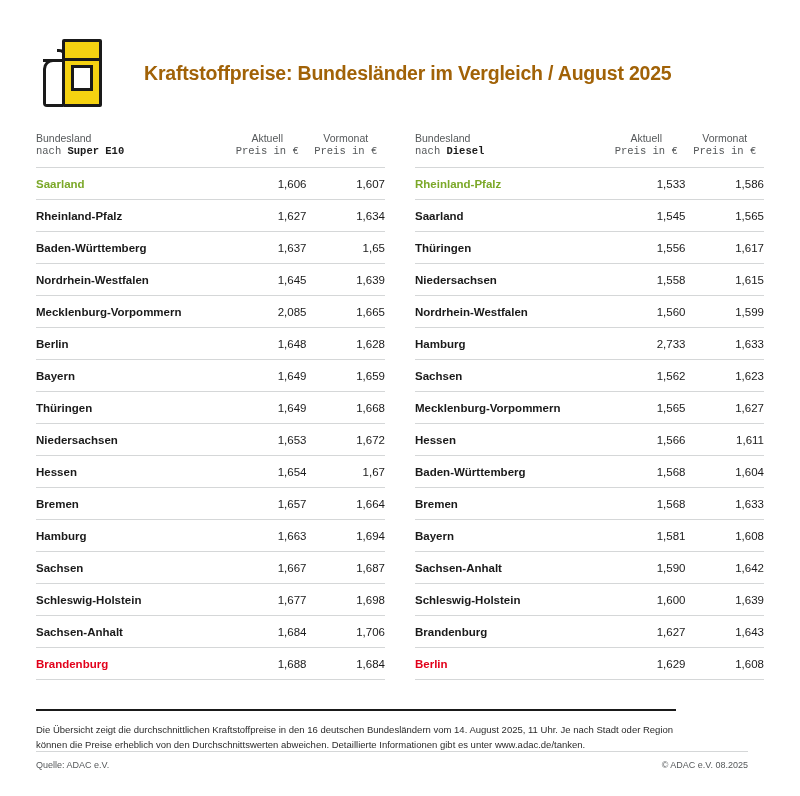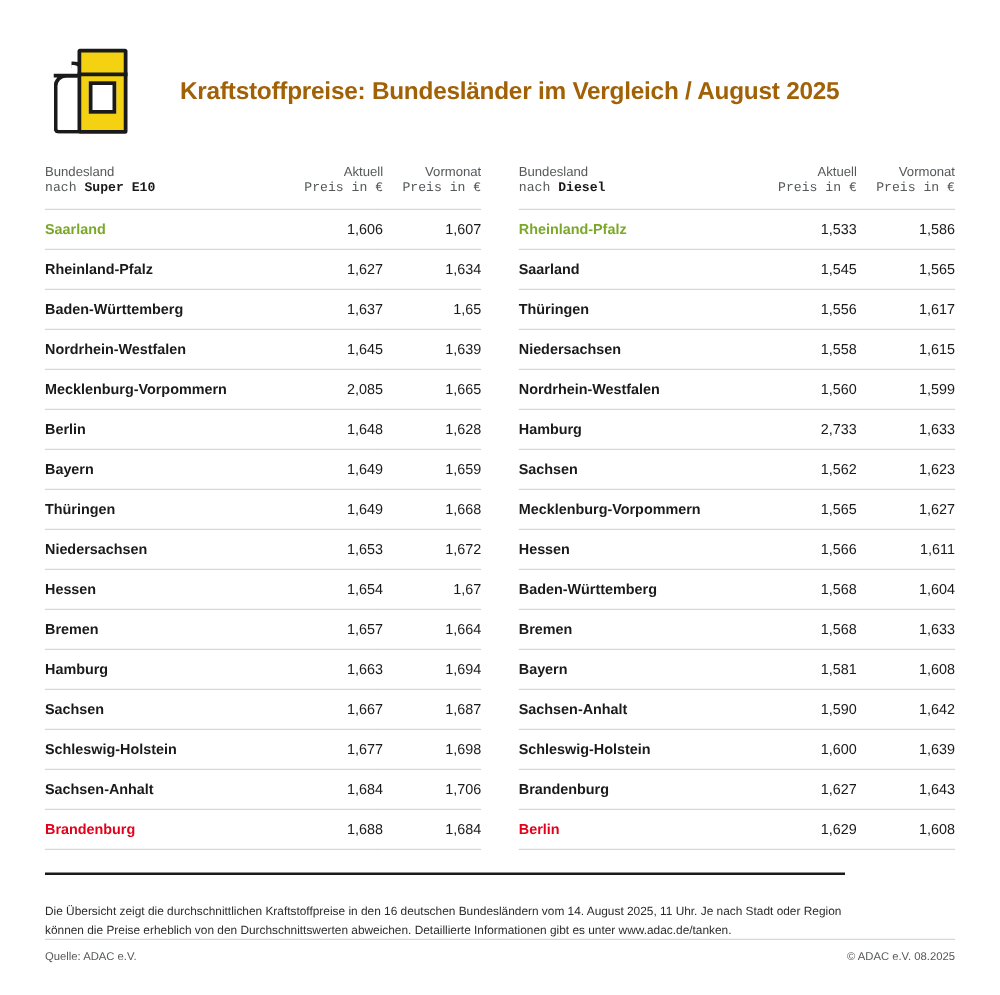--- a/index.html
+++ b/index.html
@@ -121,21 +121,20 @@
     border-collapse: collapse;
     table-layout: fixed;
   }
   thead th {
     font-weight: normal;
     font-size: 10.5px;
     color: #55585a;
     vertical-align: bottom;
     padding: 0 0 9px 0;
     line-height: 13px;
-    text-align: right;
   }
   thead th.land {
     text-align: left;
   }
   thead th .l1 { display: block; }
   thead th .l2 { display: block; font-family: Liberation Mono, monospace; }
   thead th.land .l2 b { color: #1a1a1a; font-weight: bold; }
   col.c-land { width: 55%; }
   col.c-akt  { width: 22.5%; }
   col.c-vor  { width: 22.5%; }
@@ -152,32 +151,32 @@
   tbody td.land {
     text-align: left;
     font-weight: bold;
     font-size: 11.5px;
   }
   tbody td.land.green { color: #7ba828; }
   tbody td.land.red   { color: #e2001a; }
 
   
   .footnote {
-    margin-top: 18px;
+    margin-top: 29px;
     border-top: 2px solid #1a1a1a;
-    padding-top: 22px;
+    padding-top: 11px;
     font-size: 9.5px;
     line-height: 15px;
     color: #2b2b2b;
     max-width: 640px;
   }
   .source-row {
     position: absolute;
     left: 36px;
-    right: 36px;
+    right: 52px;
     bottom: 26px;
     border-top: 1px solid #d5d7d8;
     padding-top: 8px;
     display: flex;
     justify-content: space-between;
     font-size: 9px;
     color: #55585a;
   }
 </style>
 </head>

